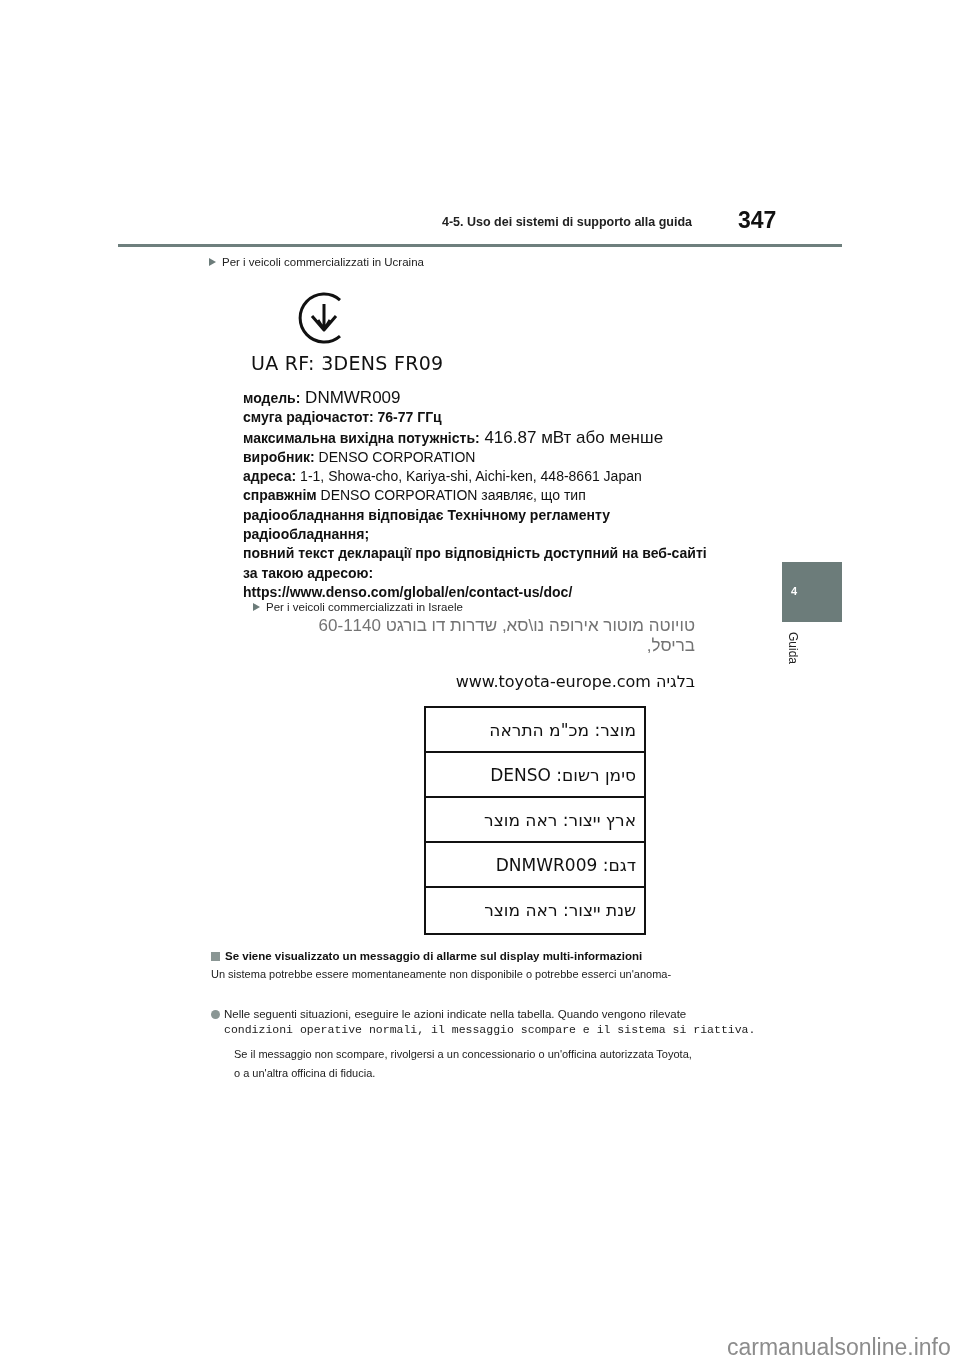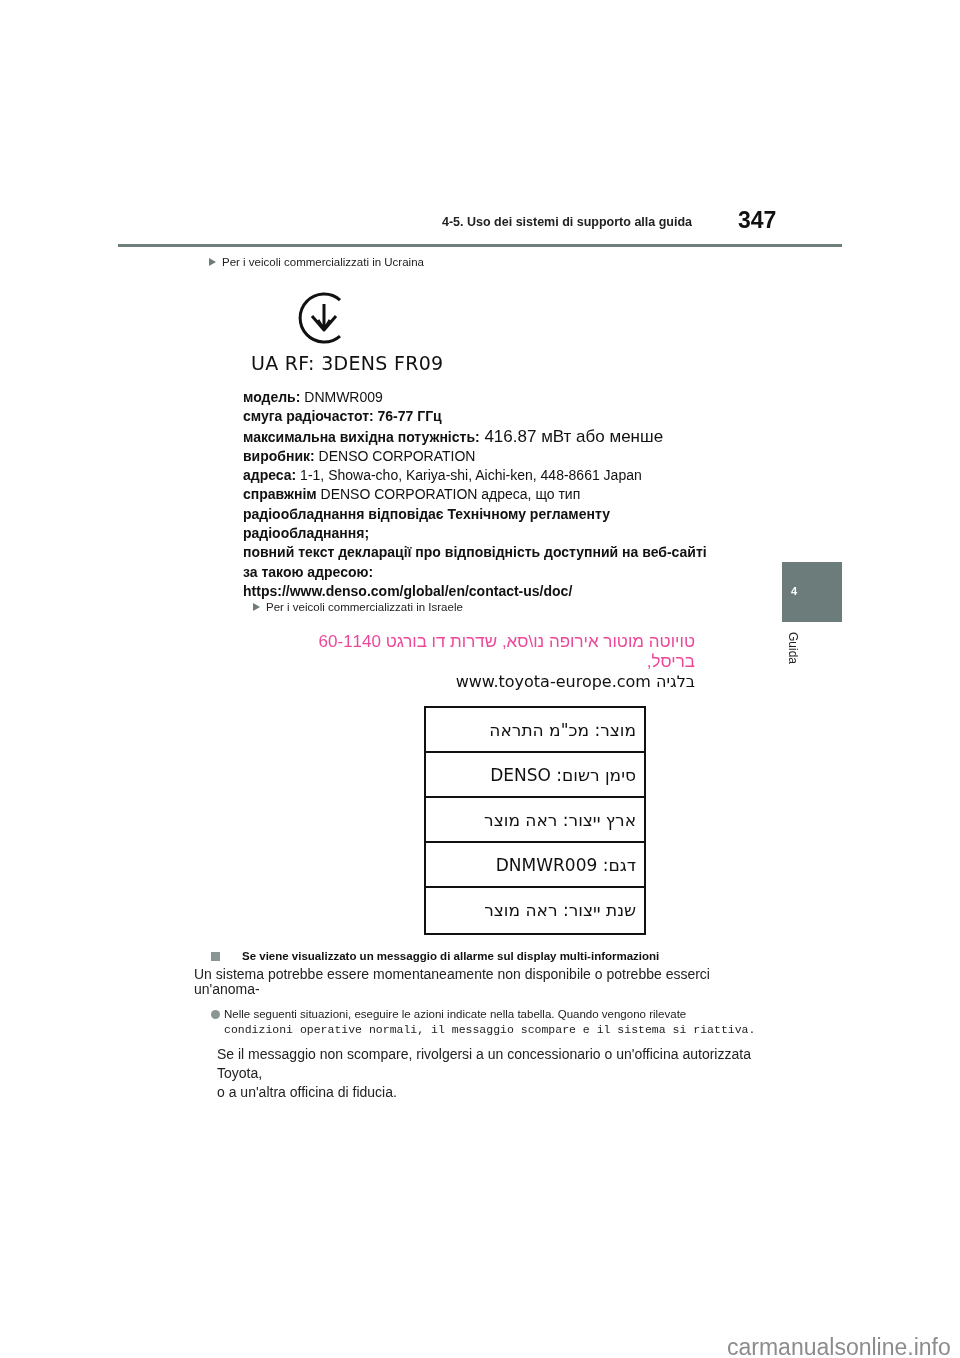--- a/index.html
+++ b/index.html
@@ -45,46 +45,46 @@
       position: absolute; left: 251px; top: 352px; font-size: 19px; color: #111;
       font-family: "DejaVu Sans", sans-serif; letter-spacing: 0.3px;
     }
     .ua-lines {
       position: absolute; left: 243px; top: 388px; font-size: 14px; color: #111;
       line-height: 19.3px;
     }
     .ua-lines div { white-space: nowrap; }
     .ua-lines .lab { font-weight: bold; margin-top: 24px; }
     .he-line1 {
-      position: absolute; left: 270px; top: 632px; width: 425px; text-align: right;
-      direction: rtl; font-size: 17px; color: #ec4899;
+      position: absolute; left: 270px; top: 616px; width: 425px; text-align: right;
+      direction: rtl; font-size: 17px; color: #737373;
     }
     .he-line2 {
       position: absolute; left: 400px; top: 672px; width: 295px; text-align: right;
       direction: rtl; font-size: 16px; color: #111;
       font-family: "DejaVu Sans", sans-serif;
     }
     .he-table {
       position: absolute; left: 424px; top: 706px; width: 218px;
       border: 2px solid #111; border-collapse: collapse;
     }
     .he-row {
       height: 45px; border-bottom: 2px solid #111; box-sizing: border-box;
       direction: rtl; text-align: right; padding-right: 8px;
       font-size: 17px; line-height: 45px; color: #111;
       font-family: "DejaVu Sans", sans-serif;
     }
     .he-row:last-child { border-bottom: none; }
     .section-heading {
       position: absolute; left: 211px; top: 950px; font-size: 11.5px; font-weight: bold; color: #111;
-      display: flex; align-items: center; gap: 22px;
+      display: flex; align-items: center; gap: 5px;
     }
     .sq { width: 9px; height: 9px; background: #8a9694; display: inline-block; }
     .para {
-      position: absolute; left: 194px; font-size: 14px; color: #222; line-height: 15px; width: 545px;
+      position: absolute; left: 211px; font-size: 11px; color: #222; line-height: 15px; width: 545px;
     }
     .dot-item { position: absolute; left: 211px; top: 1007px; font-size: 11.5px; color: #222; line-height: 15px; width: 545px; }
     .dot { display: inline-block; width: 9px; height: 9px; border-radius: 50%; background: #8a9694; margin-right: 4px; vertical-align: -1px; }
     .dot-item .cont { padding-left: 13px; font-family: Liberation Mono, monospace; }
     .watermark {
       position: absolute; left: 727px; top: 1327px; font-size: 23px; color: #8c8c8c; margin-top: 7px;
     }
   </style>
 </head>
 <body>
@@ -102,26 +102,26 @@
   <span>Per i veicoli commercializzati in Ucraina</span>
 </div>
 
 <svg class="ua-mark" viewBox="0 0 56 56">
   <path d="M44 10 A24 24 0 1 0 44 46" fill="none" stroke="#111" stroke-width="3"></path>
   <path d="M28 14 L28 40 M16 26 L28 40 L40 26 M22 30 L28 40 L34 30" fill="none" stroke="#111" stroke-width="3" stroke-linejoin="round"></path>
 </svg>
 <div class="ua-rf">UA RF: 3DENS FR09</div>
 
 <div class="ua-lines">
-  <div><span class="lab">модель:</span><span style="font-size:14px"> DNMWR009</span></div>
+  <div><span class="lab">модель:</span><span style="font-size:17px"> DNMWR009</span></div>
   <div><span class="lab">смуга радіочастот: 76-77 ГГц</span><span></span></div>
   <div><span class="lab">максимальна вихідна потужність:</span><span style="font-size:17px"> 416.87 мВт або менше</span></div>
   <div><span class="lab">виробник:</span><span> DENSO CORPORATION</span></div>
   <div><span class="lab">адреса:</span><span> 1-1, Showa-cho, Kariya-shi, Aichi-ken, 448-8661 Japan</span></div>
-  <div><span class="lab">справжнім</span><span> DENSO CORPORATION адреса, що тип</span></div>
+  <div><span class="lab">справжнім</span><span> DENSO CORPORATION заявляє, що тип</span></div>
   <div><span class="lab">радіообладнання відповідає Технічному регламенту</span><span></span></div>
   <div><span class="lab">радіообладнання;</span><span></span></div>
   <div><span class="lab">повний текст декларації про відповідність доступний на веб-сайті</span><span></span></div>
   <div><span class="lab">за такою адресою:</span><span></span></div>
   <div><span class="lab">https://www.denso.com/global/en/contact-us/doc/</span><span></span></div>
 </div>
 
 <div class="bullet-line" style="top:601px;margin-left:44px;">
   <span class="tri"></span>
   <span>Per i veicoli commercializzati in Israele</span>

